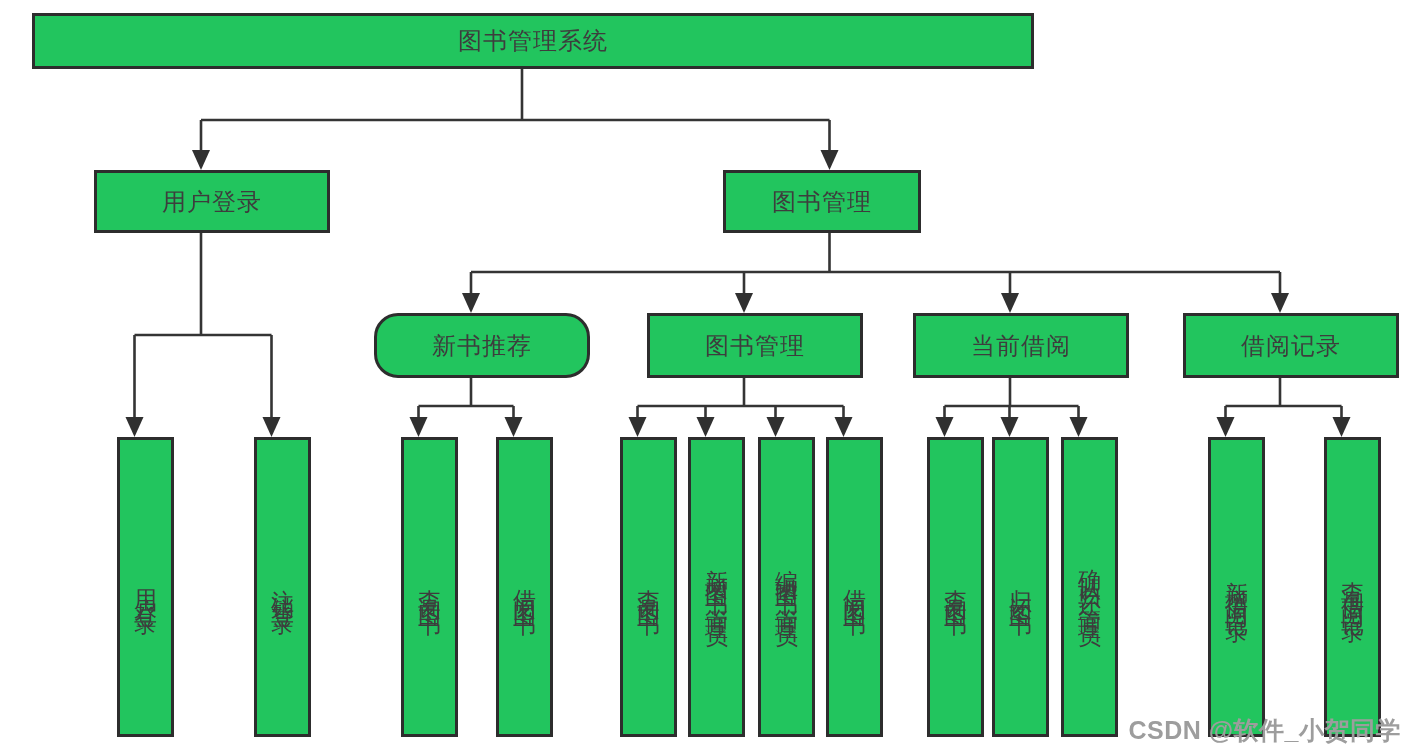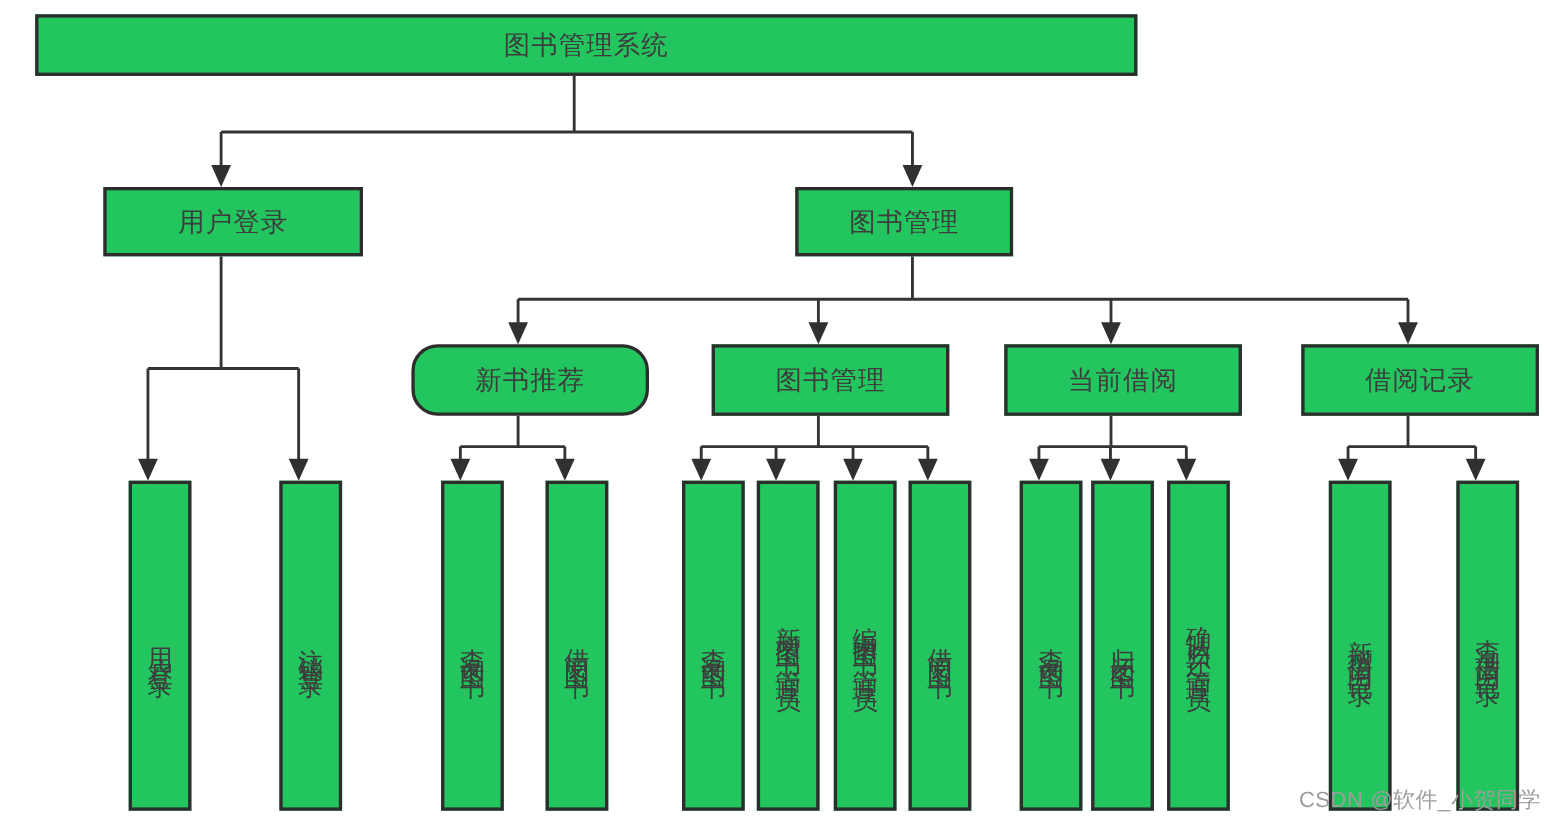--- a/index.html
+++ b/index.html
@@ -69,24 +69,25 @@
     text-orientation: mixed;
     font-size: 23px;
     letter-spacing: 8px;
     line-height: 1;
   }
   #watermark {
     position: absolute;
     right: 4px;
     top: 714px;
     z-index: 3;
-    font-size: 20px;
+    font-size: 25px;
     color: #9d9d9d;
     letter-spacing: 0.5px;
     white-space: nowrap;
+    font-weight: bold;
   }
 </style>
 </head>
 <body>
 
 <div id="stage">
 
   <svg id="connectors" viewBox="0 0 1405 747" xmlns="http://www.w3.org/2000/svg">
 
     <g>

